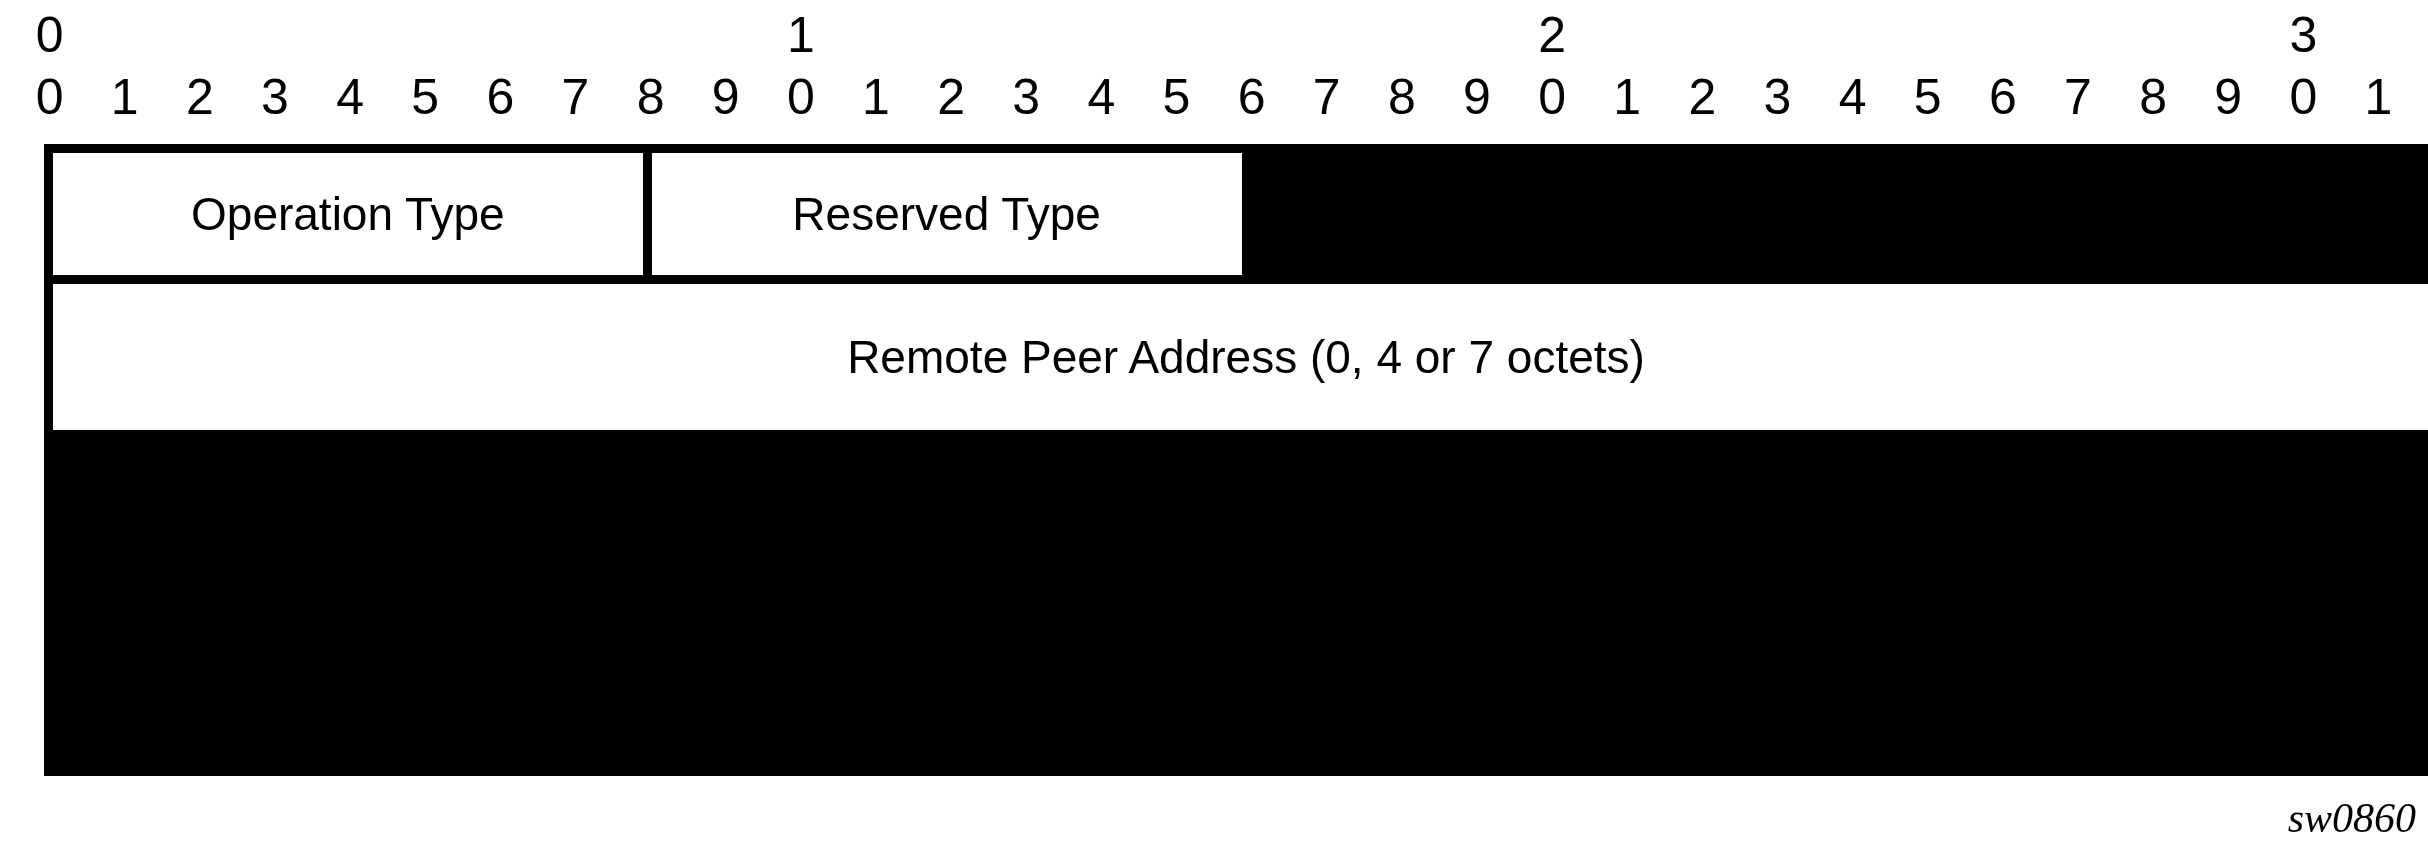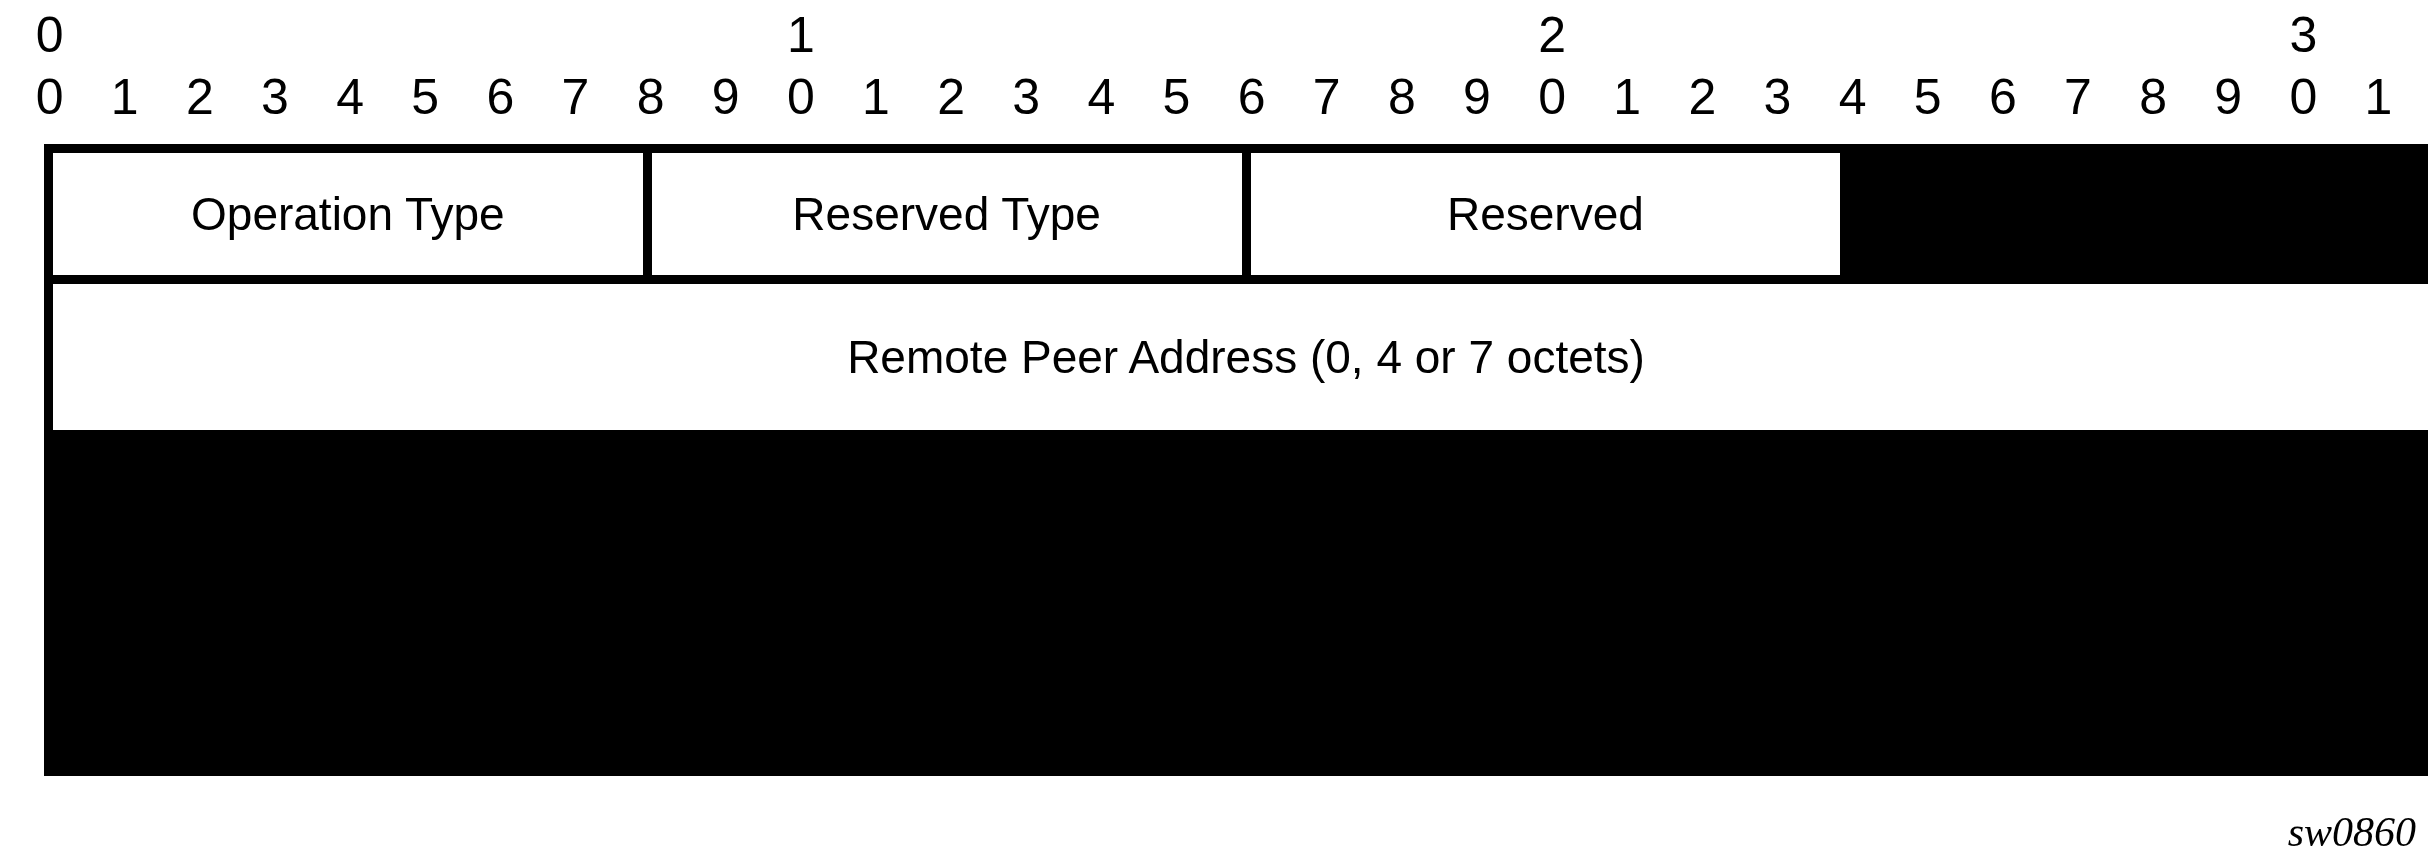--- a/index.html
+++ b/index.html
@@ -59,21 +59,21 @@
     align-items: center;
     justify-content: center;
     font-size: 46px;
     text-align: center;
   }
   .span4 { grid-column: 1 / -1; }
   
   .caption {
     width: 2404px;
     text-align: right;
-    margin-top: 32px;
+    margin-top: 18px;
     font-family: "Liberation Serif", serif;
     font-style: italic;
     font-size: 42px;
   }
 </style>
 </head>
 <body>
 
 <div class="wrapper">
 
@@ -119,23 +119,20 @@
     <span>1</span>
   </div>
 
   <div class="diagram">
     <div class="cell">
       <span>Operation Type</span>
     </div>
     <div class="cell">
       <span>Reserved Type</span>
     </div>
-    <div class="cell">
-      <span>Reserved</span>
-    </div>
 
     <div class="cell span4">
       <span>Remote Peer Address (0, 4 or 7 octets)</span>
     </div>
 
   </div>
 
   <div class="caption">sw0860</div>
 
 </div>

